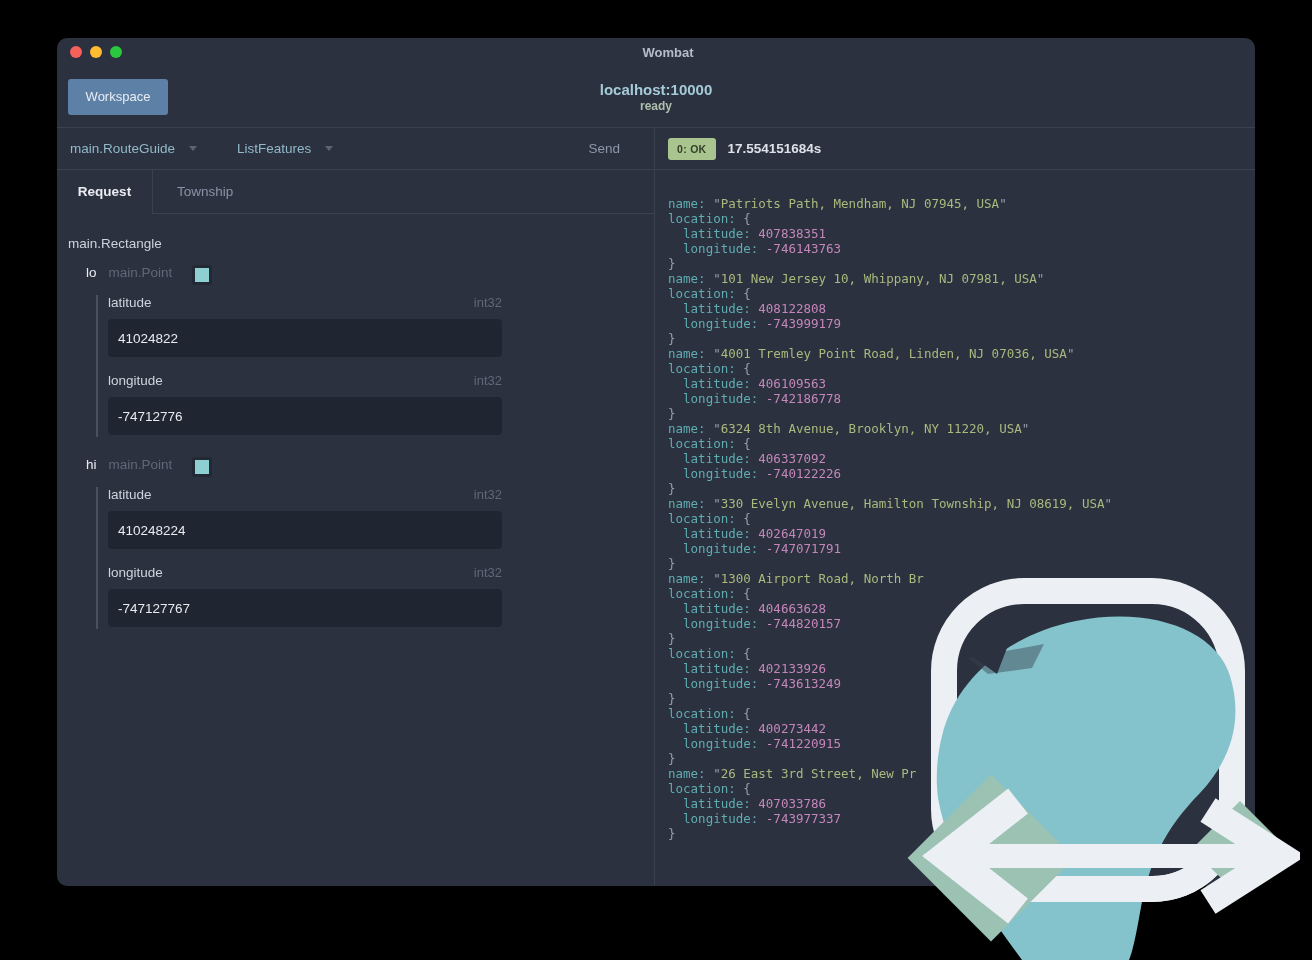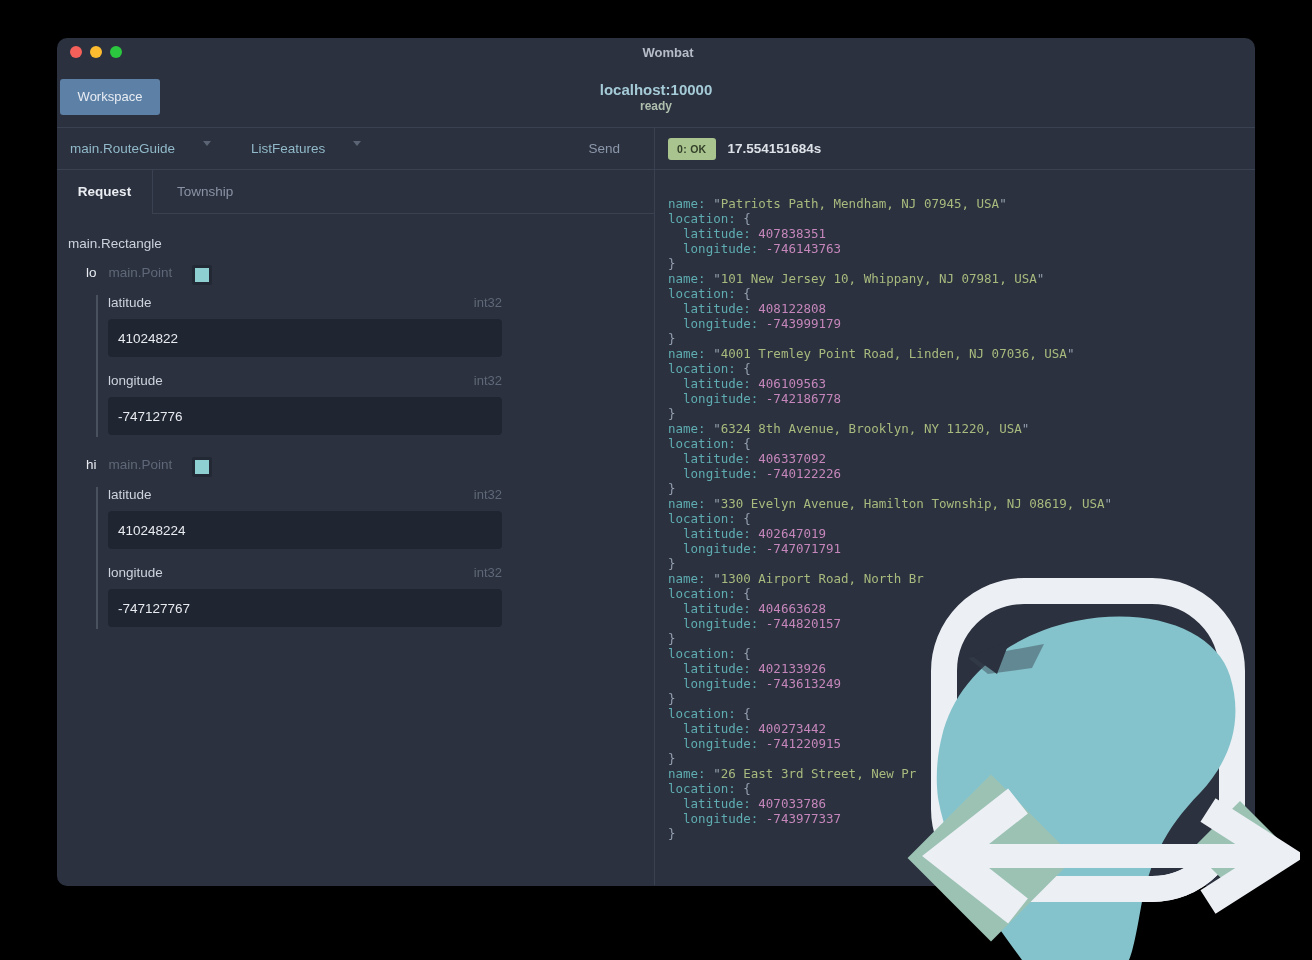--- a/index.html
+++ b/index.html
@@ -11,32 +11,32 @@
 
   
   .titlebar { height:28px; position:relative; display:flex; align-items:center; justify-content:center; }
   .lights { position:absolute; left:13px; top:0; height:28px; display:flex; align-items:center; gap:8px; }
   .light { width:12px; height:12px; border-radius:50%; }
   .light.red{ background:#f5605a; } .light.yellow{ background:#fdbc2f; } .light.green{ background:#2ac73f; }
   .win-title { font-size:13px; font-weight:bold; color:#b6bcc8;margin-left:24px; }
 
   
   .connectbar { height:62px; position:relative; display:flex; align-items:center; border-bottom:1px solid #3a4150; }
-  .workspace-btn { margin-left:3px; width:100px; height:36px; border:none; border-radius:3px;
+  .workspace-btn { margin-left:11px; width:100px; height:36px; border:none; border-radius:3px;
                    color:#e8edf4; font-size:13px; font-family:inherit; display:flex; align-items:center; justify-content:center;text-align:center; }
   .server { position:absolute; left:0; right:0; text-align:center; pointer-events:none; }
   .server-addr { font-size:15px; font-weight:bold; line-height:18px; }
   .server-status { font-size:12px; font-weight:bold; line-height:14px; }
 
   .main { display:flex; height:757px; }
   .panel-left { width:598px; border-right:1px solid #3a4150; display:flex; flex-direction:column; }
   .panel-right { flex:1; display:flex; flex-direction:column; min-width:0; }
 
   .toprow { height:42px; border-bottom:1px solid #3a4150; display:flex; align-items:center; padding:0 13px; flex-shrink:0; }
-  .select { display:flex; align-items:flex-start; gap:28px; font-size:13.5px; cursor:pointer; }
+  .select { display:flex; align-items:center; gap:14px; font-size:13.5px; cursor:pointer; }
   .select + .select { margin-left:40px; }
   .chev { width:0; height:0; border-left:4.5px solid transparent; border-right:4.5px solid transparent;
           border-top:5px solid #5b6474; }
   .send-btn { margin-left:auto; margin-right:21px; background:none; border:none; color:#8c98ab;
               font-size:13.5px; font-family:inherit; cursor:pointer; }
 
   .tabs { height:44px; display:flex; border-bottom:1px solid #3a4150; flex-shrink:0; }
   .tab { display:flex; align-items:center; justify-content:center; font-size:13.5px; color:#8a93a5; cursor:pointer; }
   .tab.active { color:#eaedf2; font-weight:bold; border-right:1px solid #3a4150; position:relative; }
   .tab.active::after { content:""; position:absolute; left:0; right:0; bottom:-1px; height:1px; background:#2b313e; }

